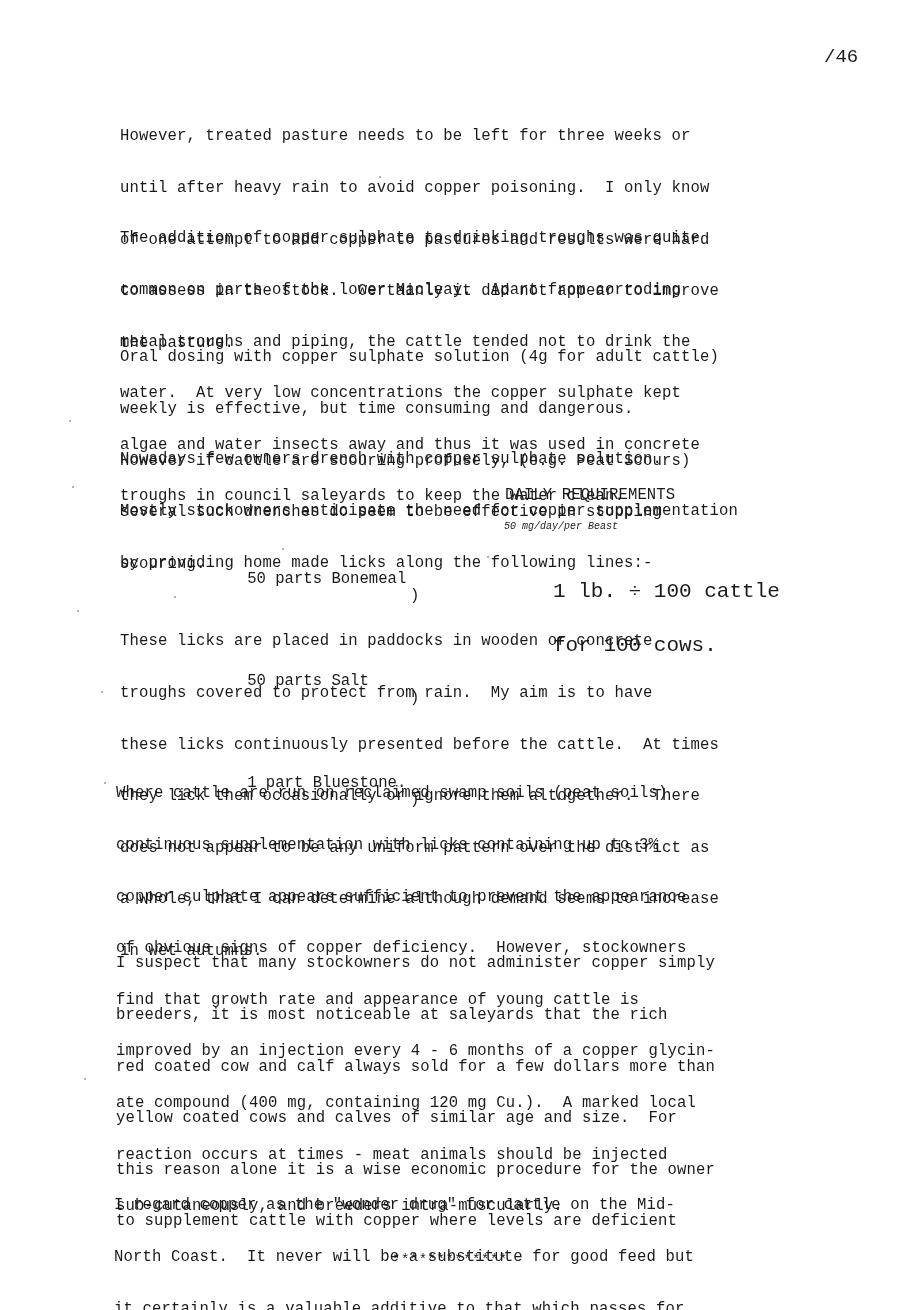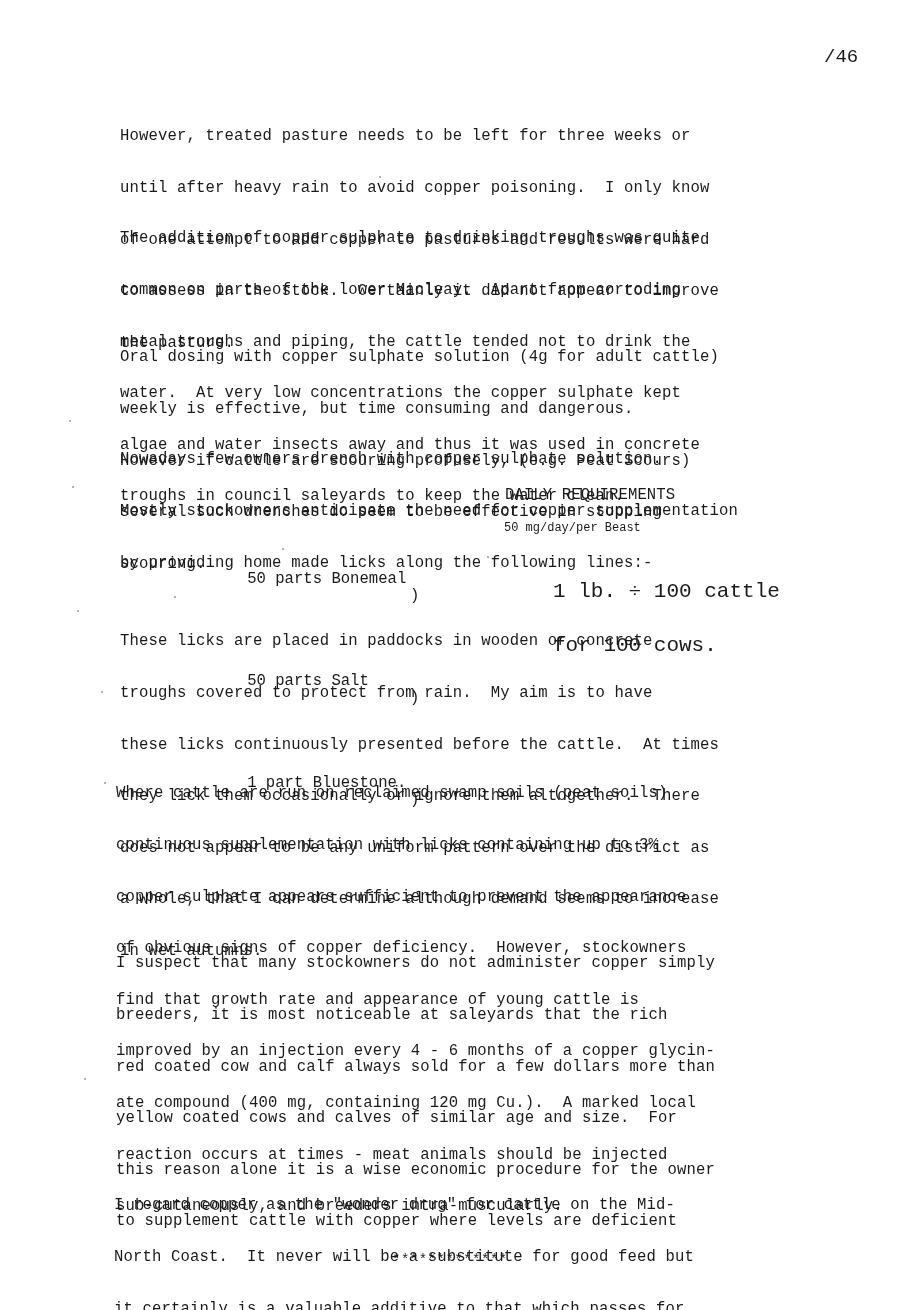--- a/index.html
+++ b/index.html
@@ -56,22 +56,23 @@
       white-space: pre;
     }
     .recipe .paren {
       position: absolute;
       left: 219px;
     }
     .req {
       position: absolute;
       left: 480px;
       top: 513px;
-      font-size: 12px;
-      white-space: pre;
+      font-size: 10px;
+      white-space: pre;
+      font-style: italic;
     }
     .req-amount {
       position: absolute;
       left: 529px;
       top: 539px;
       font-size: 21px;
       line-height: 18px;
       white-space: pre;
     }
     .stars {

